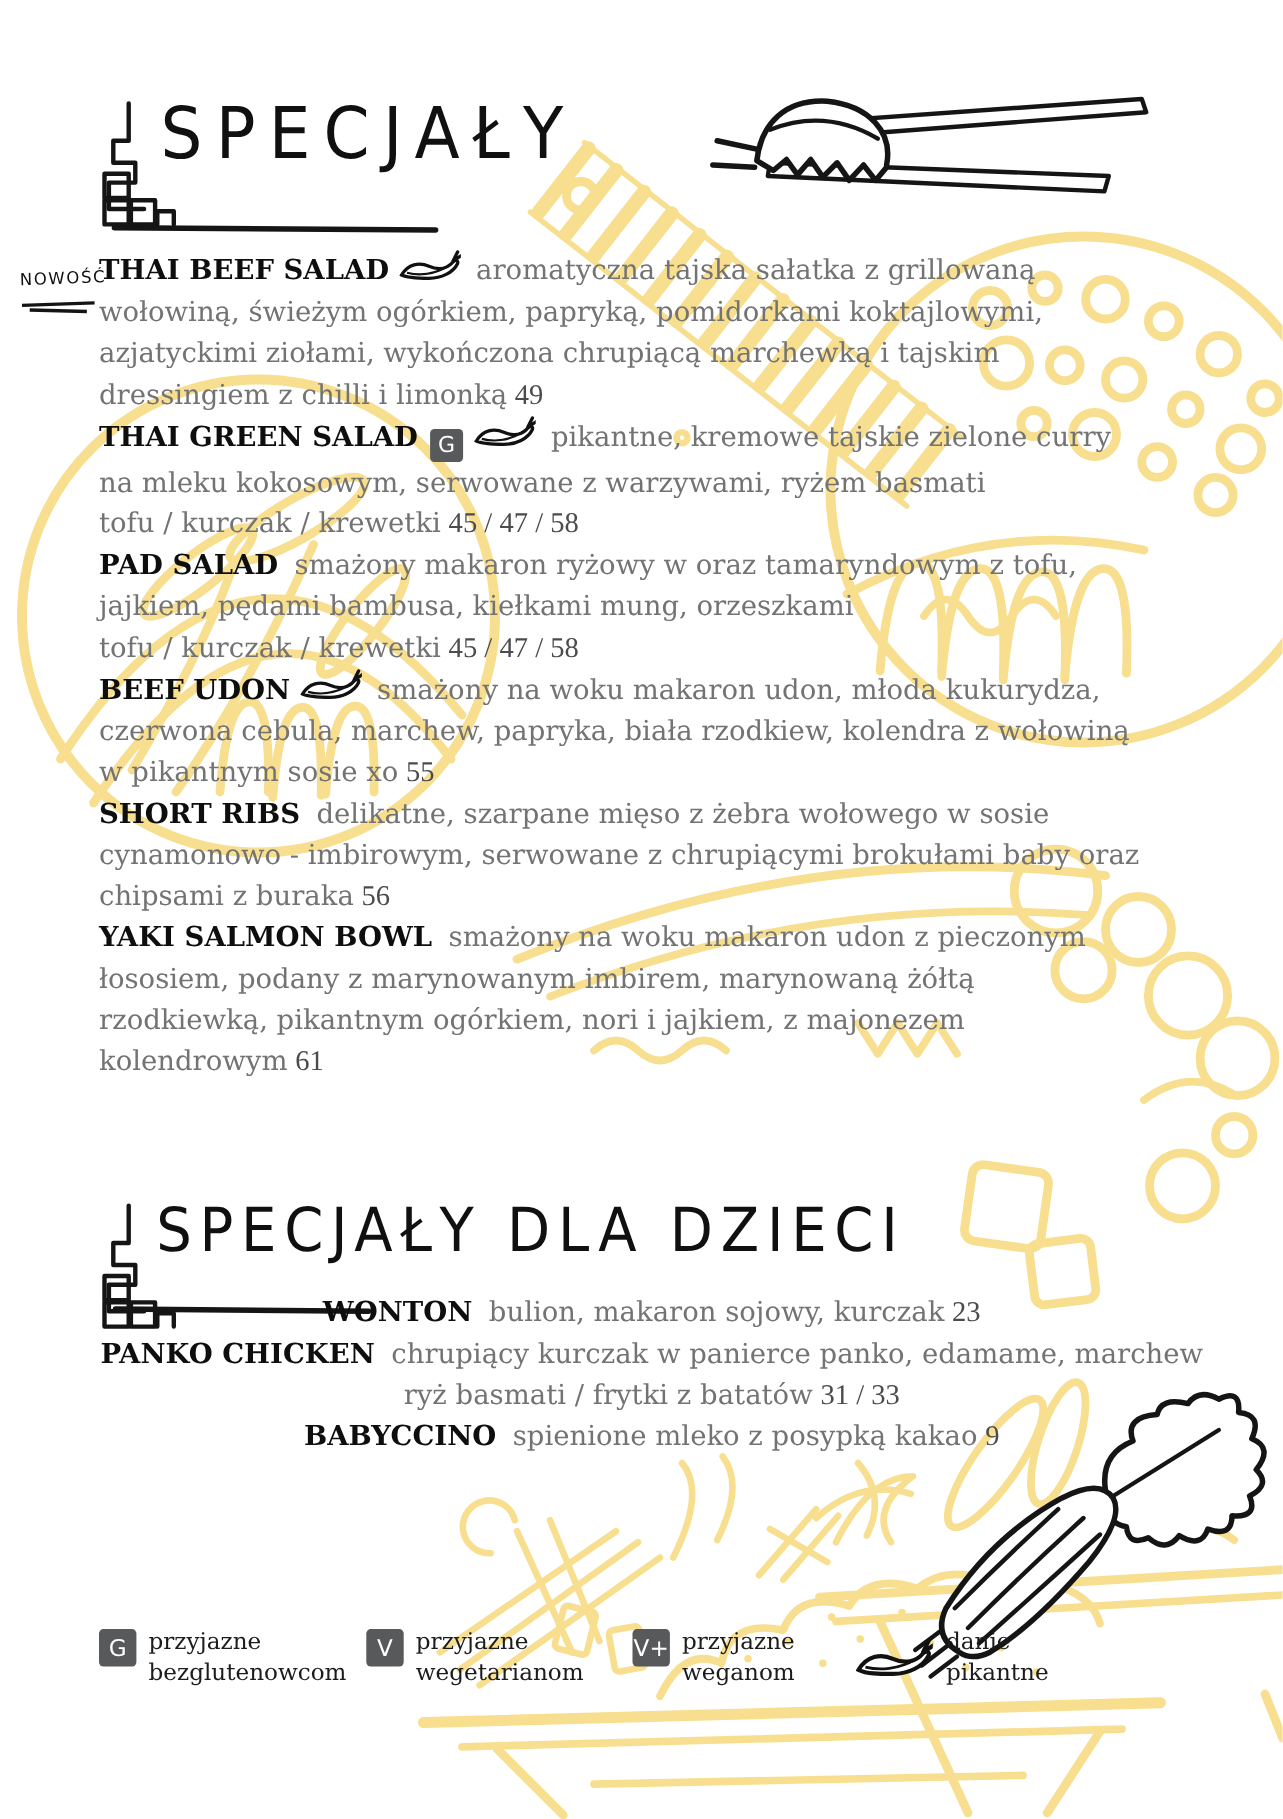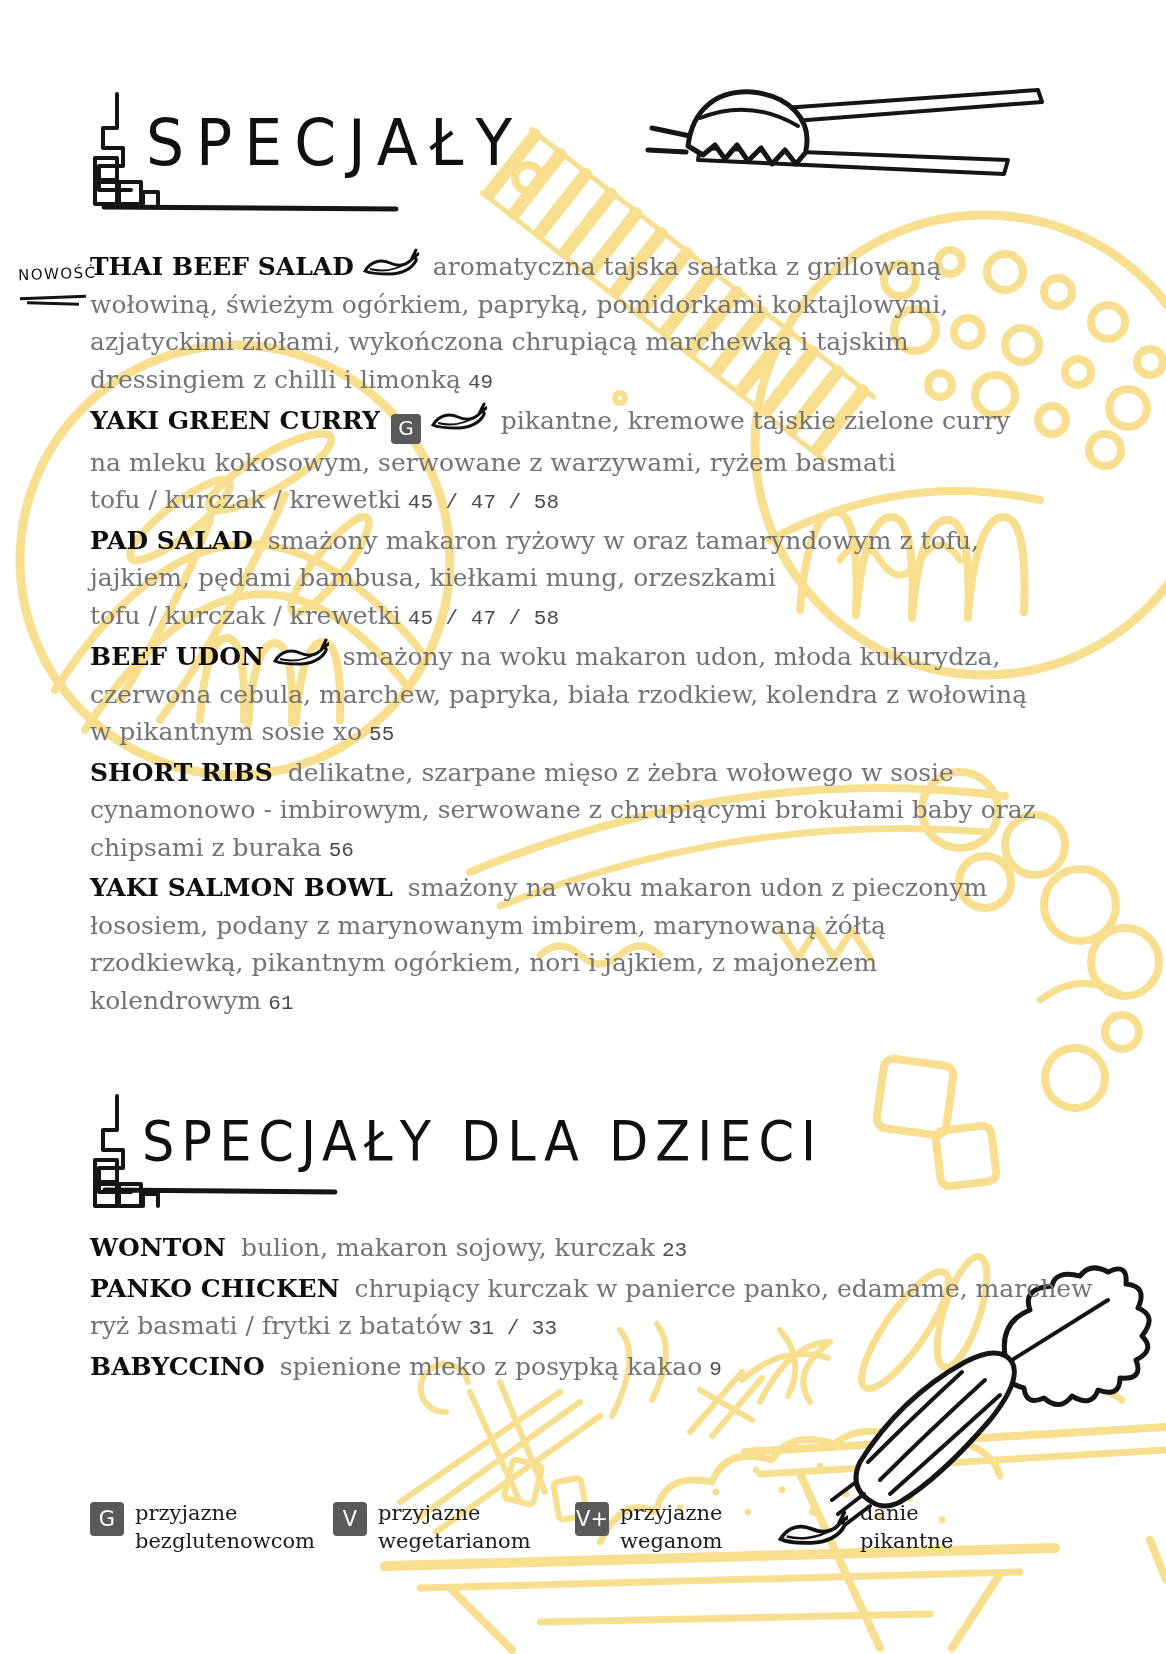--- a/index.html
+++ b/index.html
@@ -1,36 +1,36 @@
 <!DOCTYPE html>
 <html><head>
 <meta charset="utf-8">
 <style>
   html,body{margin:0;padding:0;}
   body{
     width:1166px;height:1654px;position:relative;background:#ffffff;
     font-family:"DejaVu Serif",serif;color:#1d1d1d;overflow:hidden;
   }
   .bg{position:absolute;left:0;top:0;z-index:0;}
-  .content{position:relative;z-index:1;width:1166px;height:1501px;margin-top:21px;}
+  .content{position:relative;z-index:1;width:1166px;height:1501px;}
 
   .title{
     position:absolute;margin:0;font-family:"DejaVu Sans",sans-serif;
     font-weight:400;color:#101010;transform:scaleY(1.08);transform-origin:left top;
     white-space:nowrap;
   }
   .title.h1{left:146px;top:84px;font-size:60px;letter-spacing:12px;}
   .title.h2{left:142px;top:1088px;font-size:51px;letter-spacing:7px;}
 
   .specials-list{position:absolute;left:90px;top:226px;width:955px;}
-  .kids-list{position:absolute;left:90px;top:1208px;width:1005px;}
+  .kids-list{position:absolute;left:90px;top:1174px;width:1005px;text-align:center;}
   p.item{margin:0;font-size:25px;line-height:37.5px;}
   .nm{font-weight:700;color:#0e0e0e;margin-right:7px;}
   .desc{color:#737373;}
-  .price{font-family:Liberation Mono, monospace;font-size:21px;color:#4c4c4c;margin-left:7px;white-space:nowrap;}
+  .price{font-family:Liberation Serif, serif;font-size:26px;color:#4c4c4c;margin-left:7px;white-space:nowrap;}
   .vline{display:block;}
   .badge{
     display:inline-flex;align-items:center;justify-content:center;
     width:30px;height:30px;background:#58595B;color:#ffffff;
     font-family:"DejaVu Sans",sans-serif;font-size:20px;border-radius:4px;
     vertical-align:-6px;margin:0 8px 0 4px;
   }
   svg.chilli{vertical-align:-4px;margin:0 6px 0 2px;}
 
   .new-tag{
@@ -229,21 +229,21 @@
       </span>
       <span class="nm">THAI BEEF SALAD</span><svg class="chilli" width="56" height="32" viewBox="0 0 56 32">
           <path d="M 2 24 C 8 14 18 12 27 16 C 36 20 44 18 49 12 C 51 10 54 10.5 53 13.5 C 49 22 38 27 27 27 C 17 27 8 27 2 24 Z" fill="#ffffff" stroke="#111" stroke-width="3"></path>
           <path d="M 7 22 C 17 24.5 31 24 44 16" fill="none" stroke="#111" stroke-width="2"></path>
           <path d="M 49 11 l 4 -8 M 49 11 l 8 -5" stroke="#111" stroke-width="3" fill="none" stroke-linecap="round"></path>
         </svg>
       <span class="desc">aromatyczna tajska sałatka z grillowaną wołowiną, świeżym ogórkiem, papryką, pomidorkami koktajlowymi, azjatyckimi ziołami, wykończona chrupiącą marchewką i tajskim dressingiem z chilli i limonką</span><span class="price">49</span>
     </p>
 
     <p class="item">
-      <span class="nm">YAKI GREEN CURRY</span><span class="badge">G</span><svg class="chilli" width="56" height="32" viewBox="0 0 56 32">
+      <span class="nm">THAI GREEN SALAD</span><span class="badge">G</span><svg class="chilli" width="56" height="32" viewBox="0 0 56 32">
           <path d="M 2 24 C 8 14 18 12 27 16 C 36 20 44 18 49 12 C 51 10 54 10.5 53 13.5 C 49 22 38 27 27 27 C 17 27 8 27 2 24 Z" fill="#ffffff" stroke="#111" stroke-width="3"></path>
           <path d="M 7 22 C 17 24.5 31 24 44 16" fill="none" stroke="#111" stroke-width="2"></path>
           <path d="M 49 11 l 4 -8 M 49 11 l 8 -5" stroke="#111" stroke-width="3" fill="none" stroke-linecap="round"></path>
         </svg>
       <span class="desc">pikantne, kremowe tajskie zielone curry na mleku kokosowym, serwowane z warzywami, ryżem basmati</span>
       <span class="vline"><span class="desc">tofu / kurczak / krewetki</span><span class="price">45 / 47 / 58</span></span>
     </p>
 
     <p class="item">
       <span class="nm">PAD SALAD</span>

